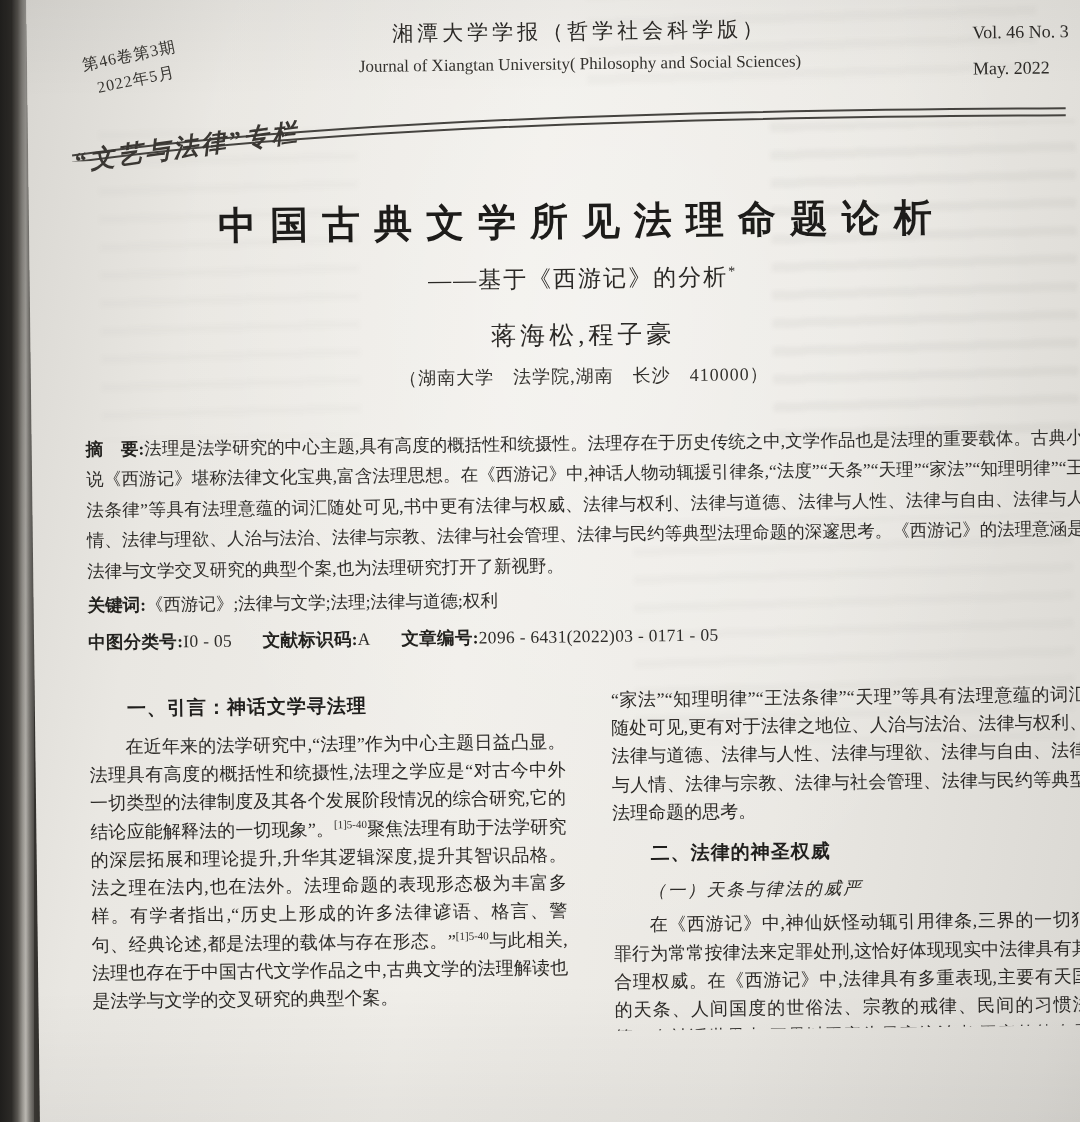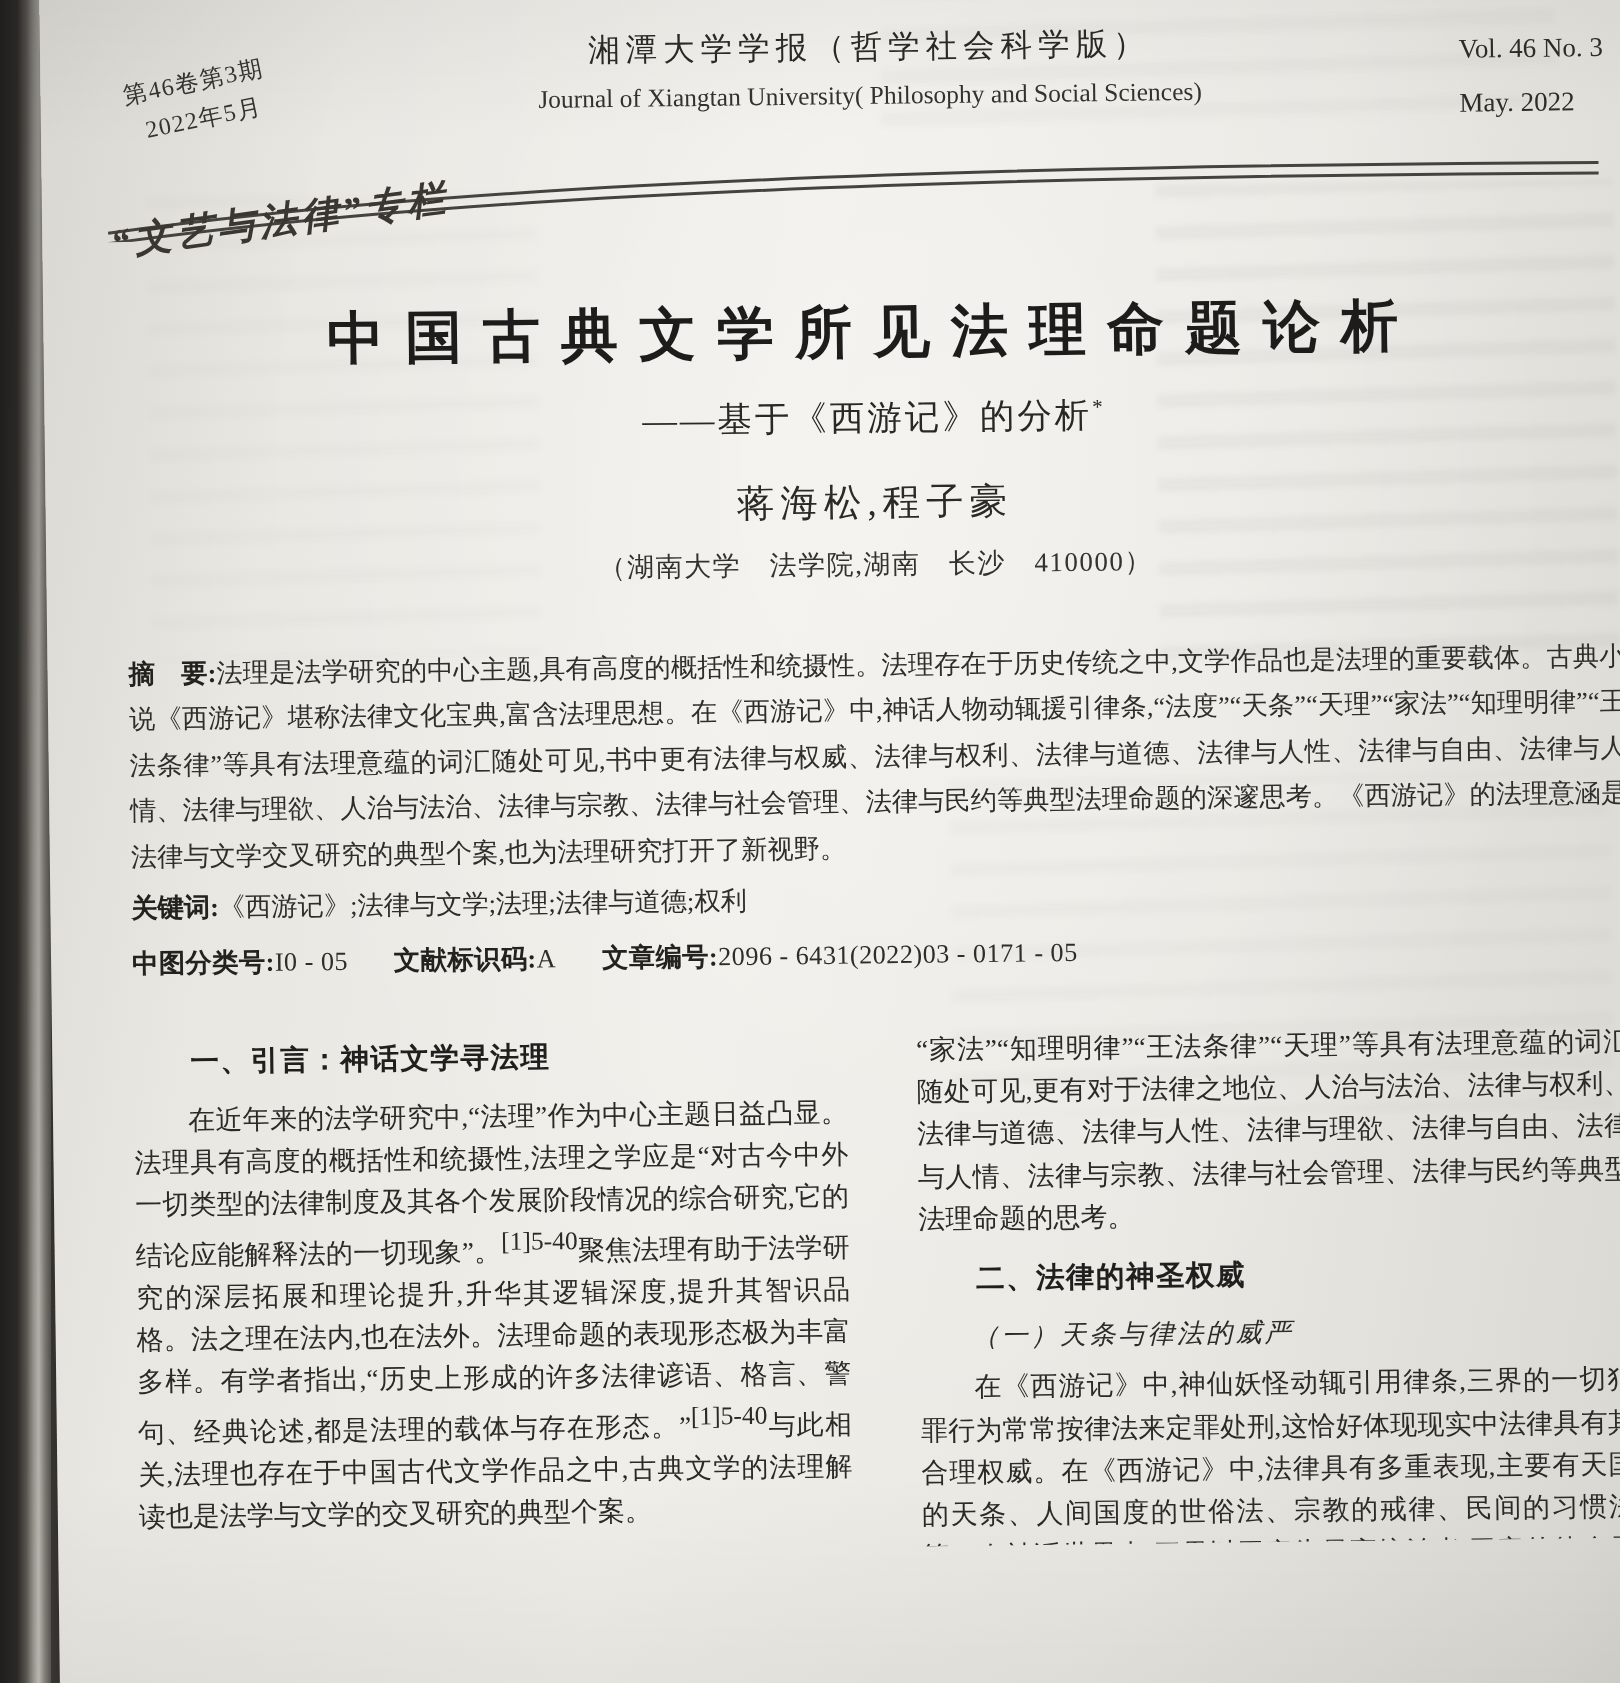--- a/index.html
+++ b/index.html
@@ -88,21 +88,21 @@
   .meta .seg { margin-right: 26px; }
 
   
   .columns { display: flex; gap: 46px; margin-top: 38px; height: 345px; overflow: hidden; }
   .col { flex: 1; font-size: 18px; line-height: 1.57; text-align: justify; color: #2c2a27; }
   .col-heading { font-weight: bold; font-size: 19px; padding-left: 2em; margin: 2px 0 9px 0; color: #201f1d; letter-spacing: 1px; }
   .col-heading.h2 { margin-top: 12px; }
   .col-subheading { font-style: italic; padding-left: 2em; margin: 4px 0 6px 0; font-size: 17.5px; letter-spacing: 2px; color: #2e2c29; }
   .col p { margin: 0; }
   .indent { text-indent: 2em; }
-  .sup { font-size: 17px; vertical-align: super; letter-spacing: 0; }
+  .sup { font-size: 11px; vertical-align: super; letter-spacing: 0; }
 </style>
 </head>
 <body>
 
 <div class="photo">
   <div class="book-edge"></div>
 
   <div class="page">
     <div class="smudge s1"></div>
     <div class="smudge s2"></div>

